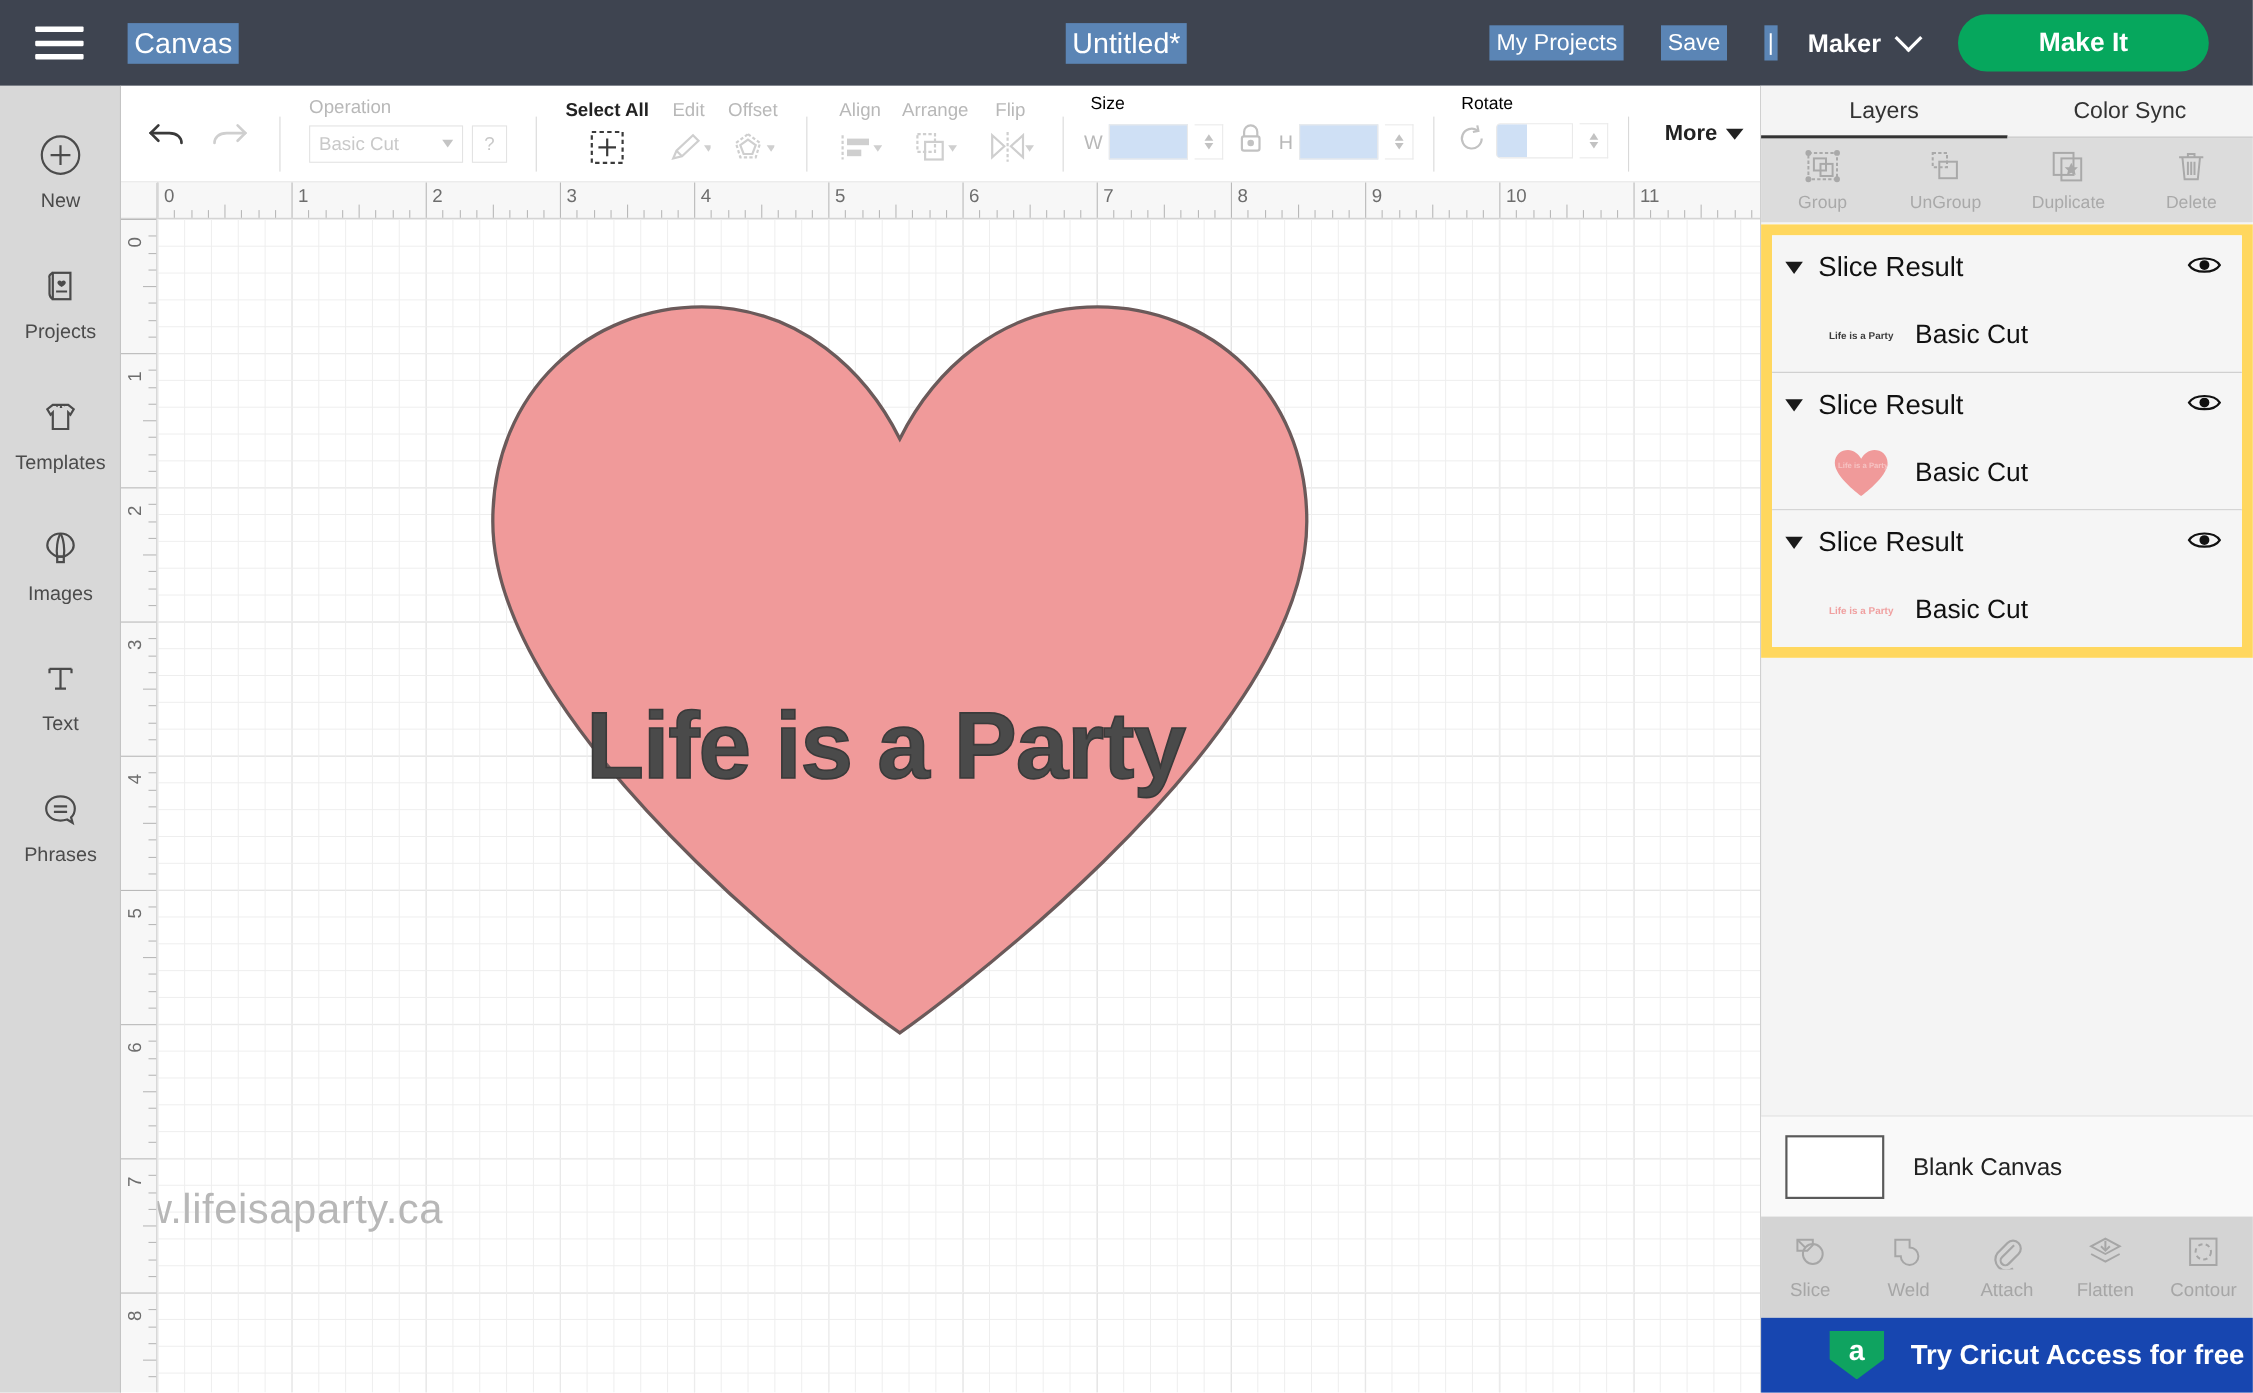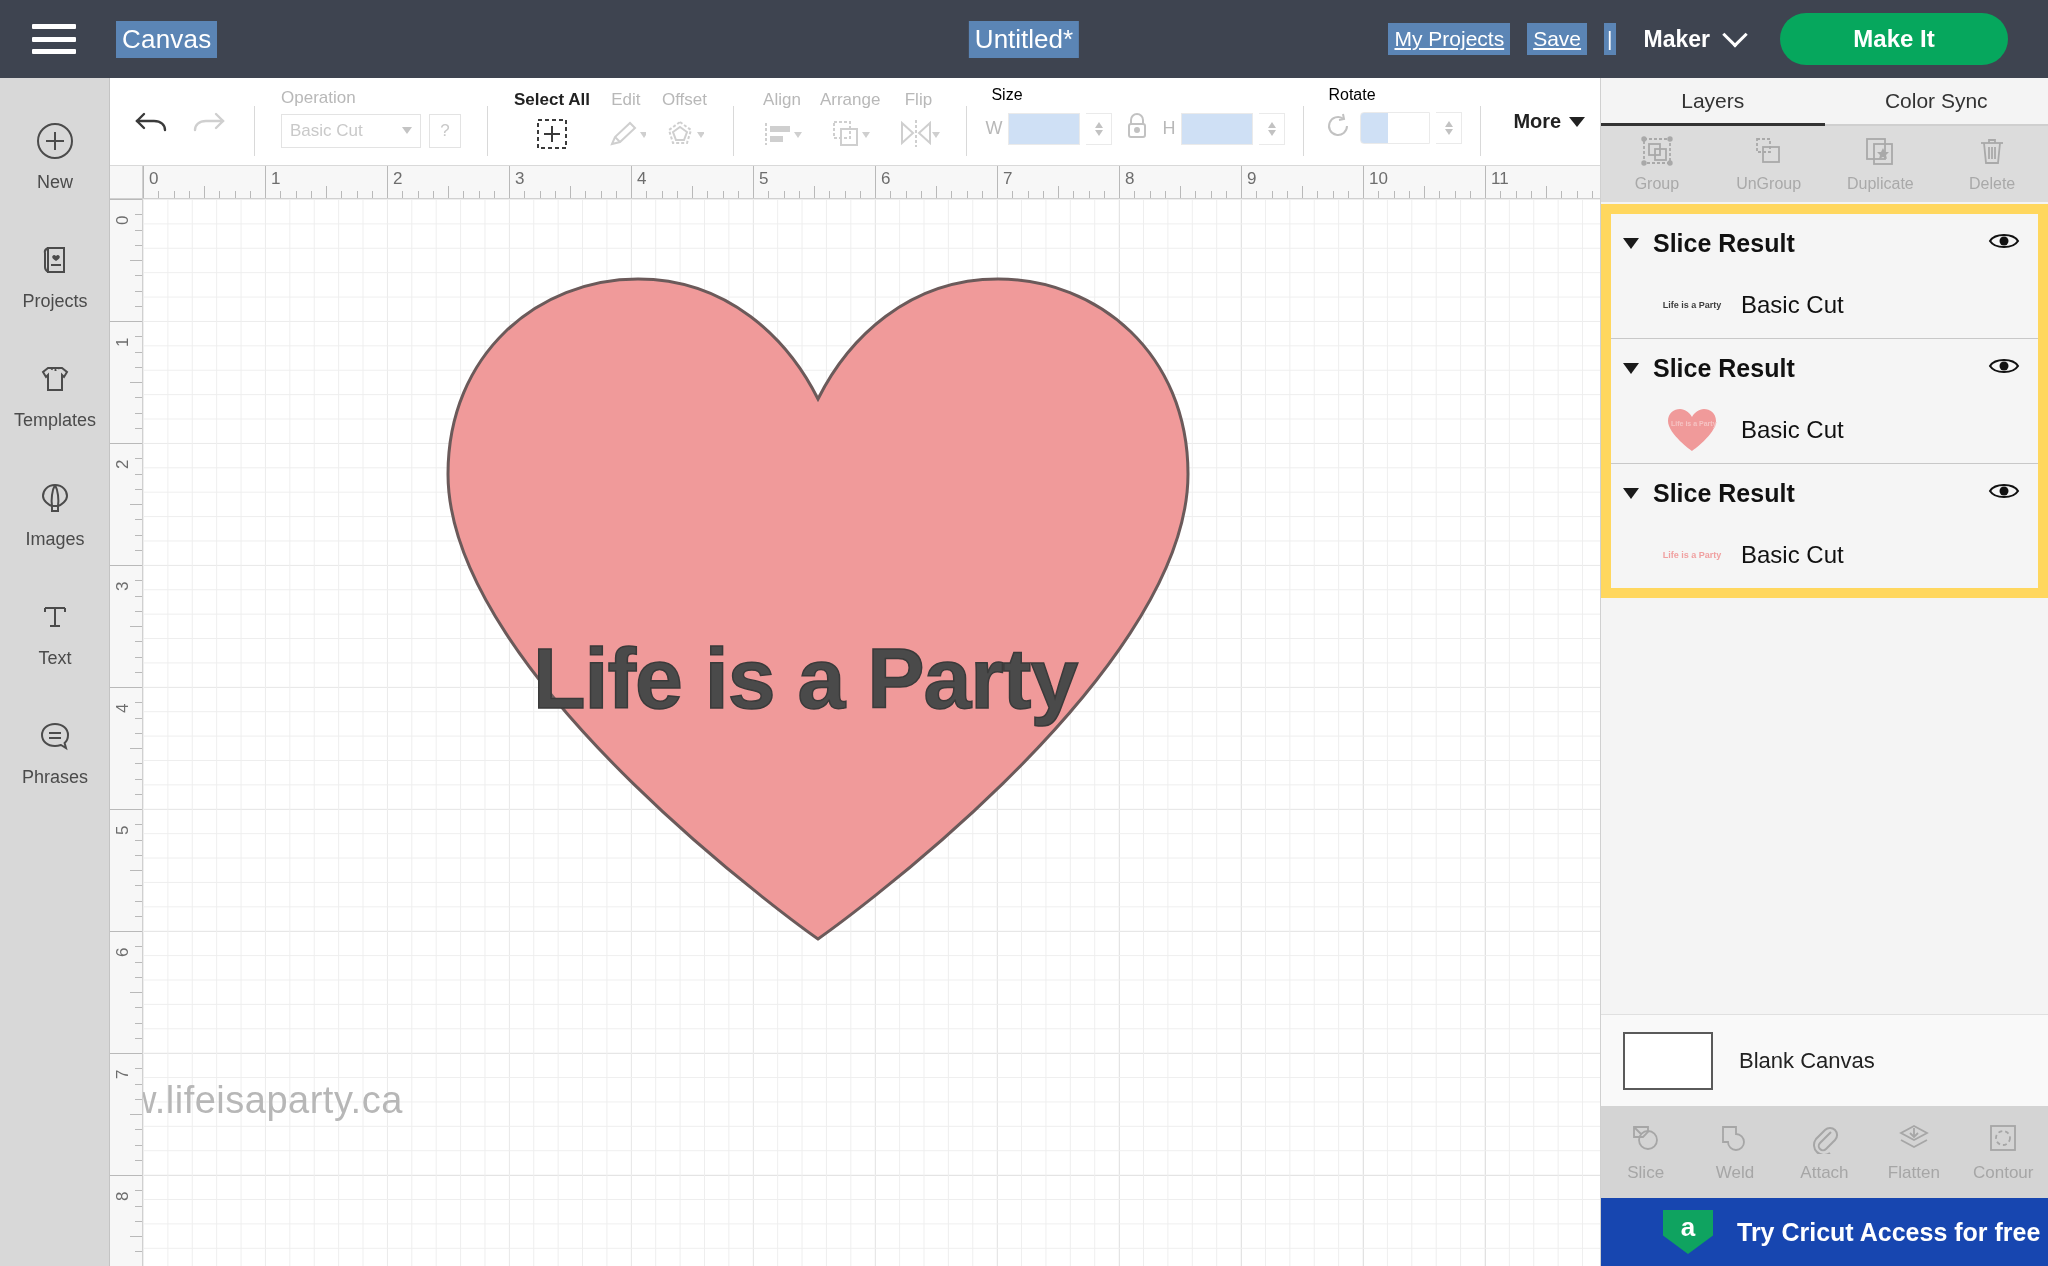--- a/index.html
+++ b/index.html
@@ -35,21 +35,21 @@
     font-size: 26px; color: #ffffff;
     background: #5b85b5; padding: 3px 6px;
   }
   .topbar-right {
     position: absolute; right: 0; top: 0; height: 78px;
     display: flex; align-items: center; gap: 0;
   }
   .tb-link {
     font-size: 21px; color: #ffffff;
     background: #5b85b5; padding: 4px 6px;
-    margin-right: 17px; cursor: pointer; text-decoration: underline;
+    margin-right: 34px; cursor: pointer;
   }
   .tb-caret {
     font-size: 21px; color: #ffffff;
     background: #5b85b5; padding: 4px 3px;
     margin-right: 28px;
   }
   .machine-select {
     display: flex; align-items: center; gap: 16px;
     color: #ffffff; font-size: 23px; font-weight: bold;
     margin-right: 36px; cursor: pointer;
@@ -211,21 +211,21 @@
     color: #a9a9a9; font-size: 16px; cursor: pointer; width: 100px;
   }
   .layer-list {
     margin: 2px 0 0 0;
     border: 10px solid #ffd75e;
     background: #ffffff;
   }
   .layer-group { background: #f5f5f5; border-bottom: 1px solid #c8c8c8; }
   .layer-group:last-child { border-bottom: none; }
   .lg-head {
-    display: flex; align-items: center; height: 58px; padding: 0 18px 0 12px; font-weight: bold;
+    display: flex; align-items: center; height: 58px; padding: 0 18px 0 12px;
   }
   .tri {
     width: 0; height: 0;
     border-left: 8px solid transparent; border-right: 8px solid transparent;
     border-top: 11px solid #1a1a1a; margin-right: 14px; cursor: pointer;
   }
   .lg-title { font-size: 25px; color: #111111; flex: 1; }
   .eye { cursor: pointer; }
   .lg-child {
     display: flex; align-items: center; height: 66px; padding: 0 18px 0 54px; gap: 22px;

